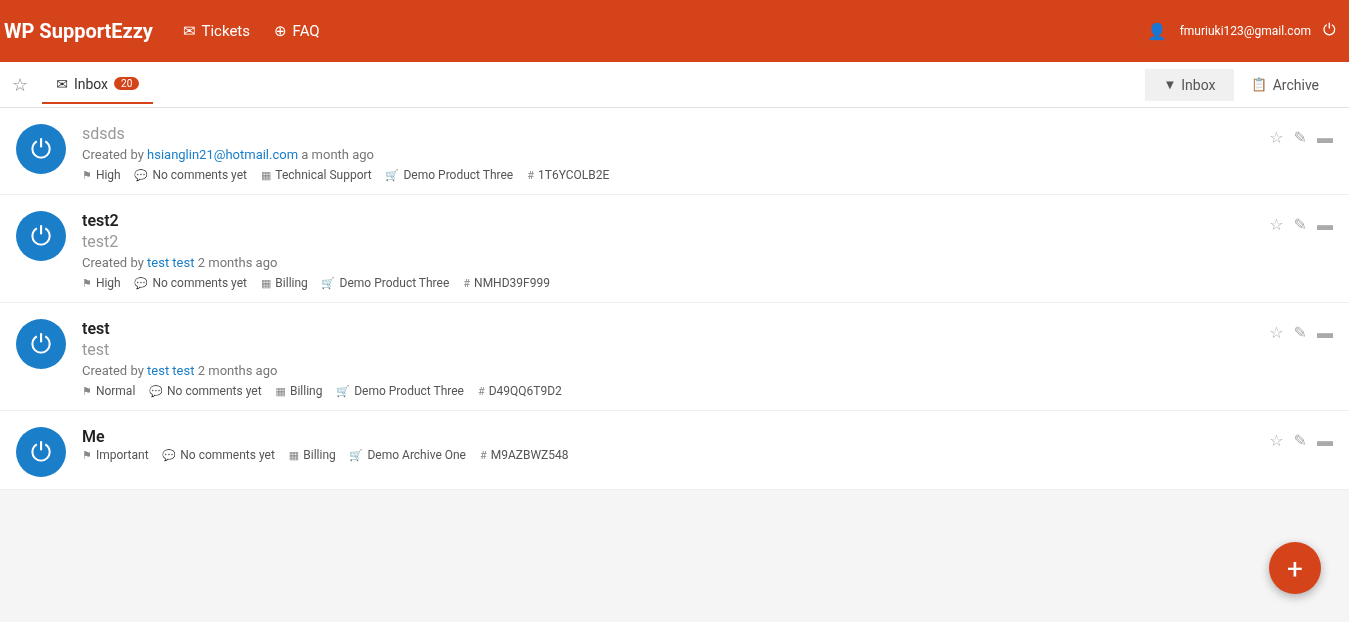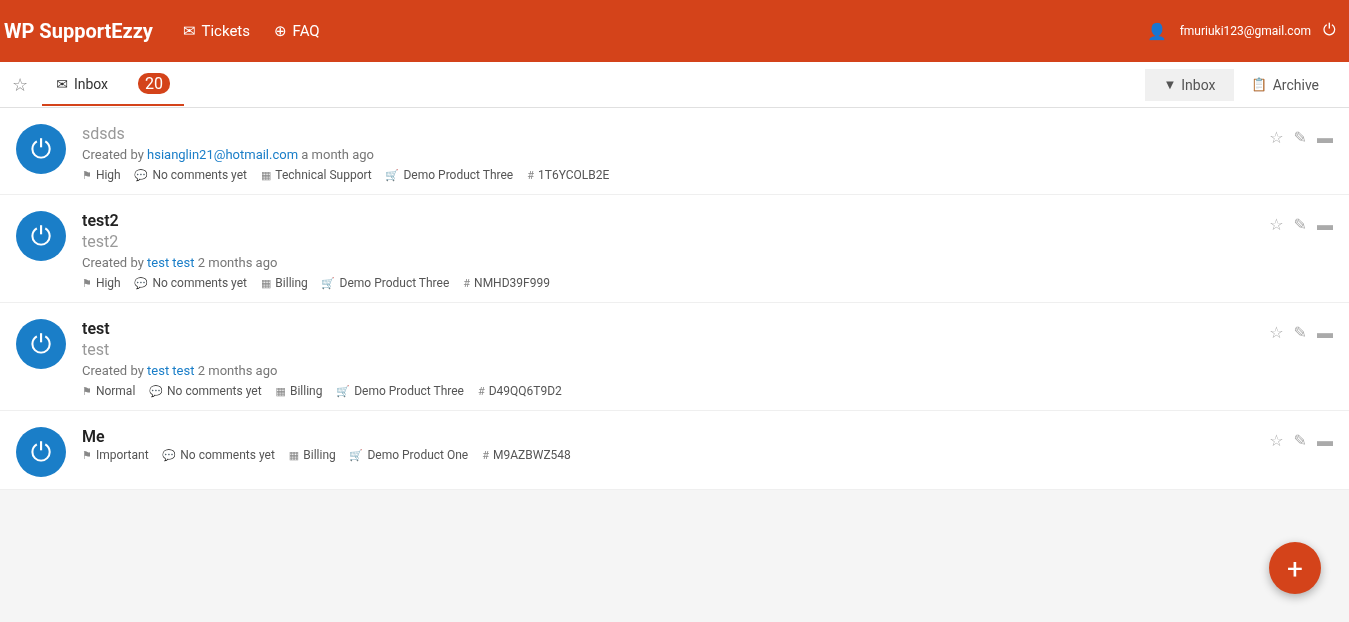--- a/index.html
+++ b/index.html
@@ -75,22 +75,21 @@
     }
     .inbox-tab.active {
       border-bottom: 2px solid #d4431a;
       color: #333;
     }
     .inbox-badge {
       background: #d4431a;
       color: white;
       border-radius: 10px;
       padding: 1px 7px;
-      font-size: 16px;
-      margin-left: 24px;
+      font-size: 10px;
     }
     .filter-tabs {
       margin-left: auto;
       display: flex;
       align-items: center;
     }
     .filter-tab {
       display: flex;
       align-items: center;
       gap: 5px;
@@ -371,21 +370,21 @@
         <span class="ticket-tag">
           <span class="tag-icon">💬</span>
           <span>No comments yet</span>
         </span>
         <span class="ticket-tag">
           <span class="tag-icon">▦</span>
           <span>Billing</span>
         </span>
         <span class="ticket-tag">
           <span class="tag-icon">🛒</span>
-          <span>Demo Product One</span>
+          <span>Demo Archive One</span>
         </span>
         <span class="ticket-tag">
           <span class="tag-icon">#</span>
           <span>M9AZBWZ548</span>
         </span>
       </div>
     </div>
     <div class="ticket-actions">
       <span class="action-icon">☆</span>
       <span class="action-icon">✎</span>

